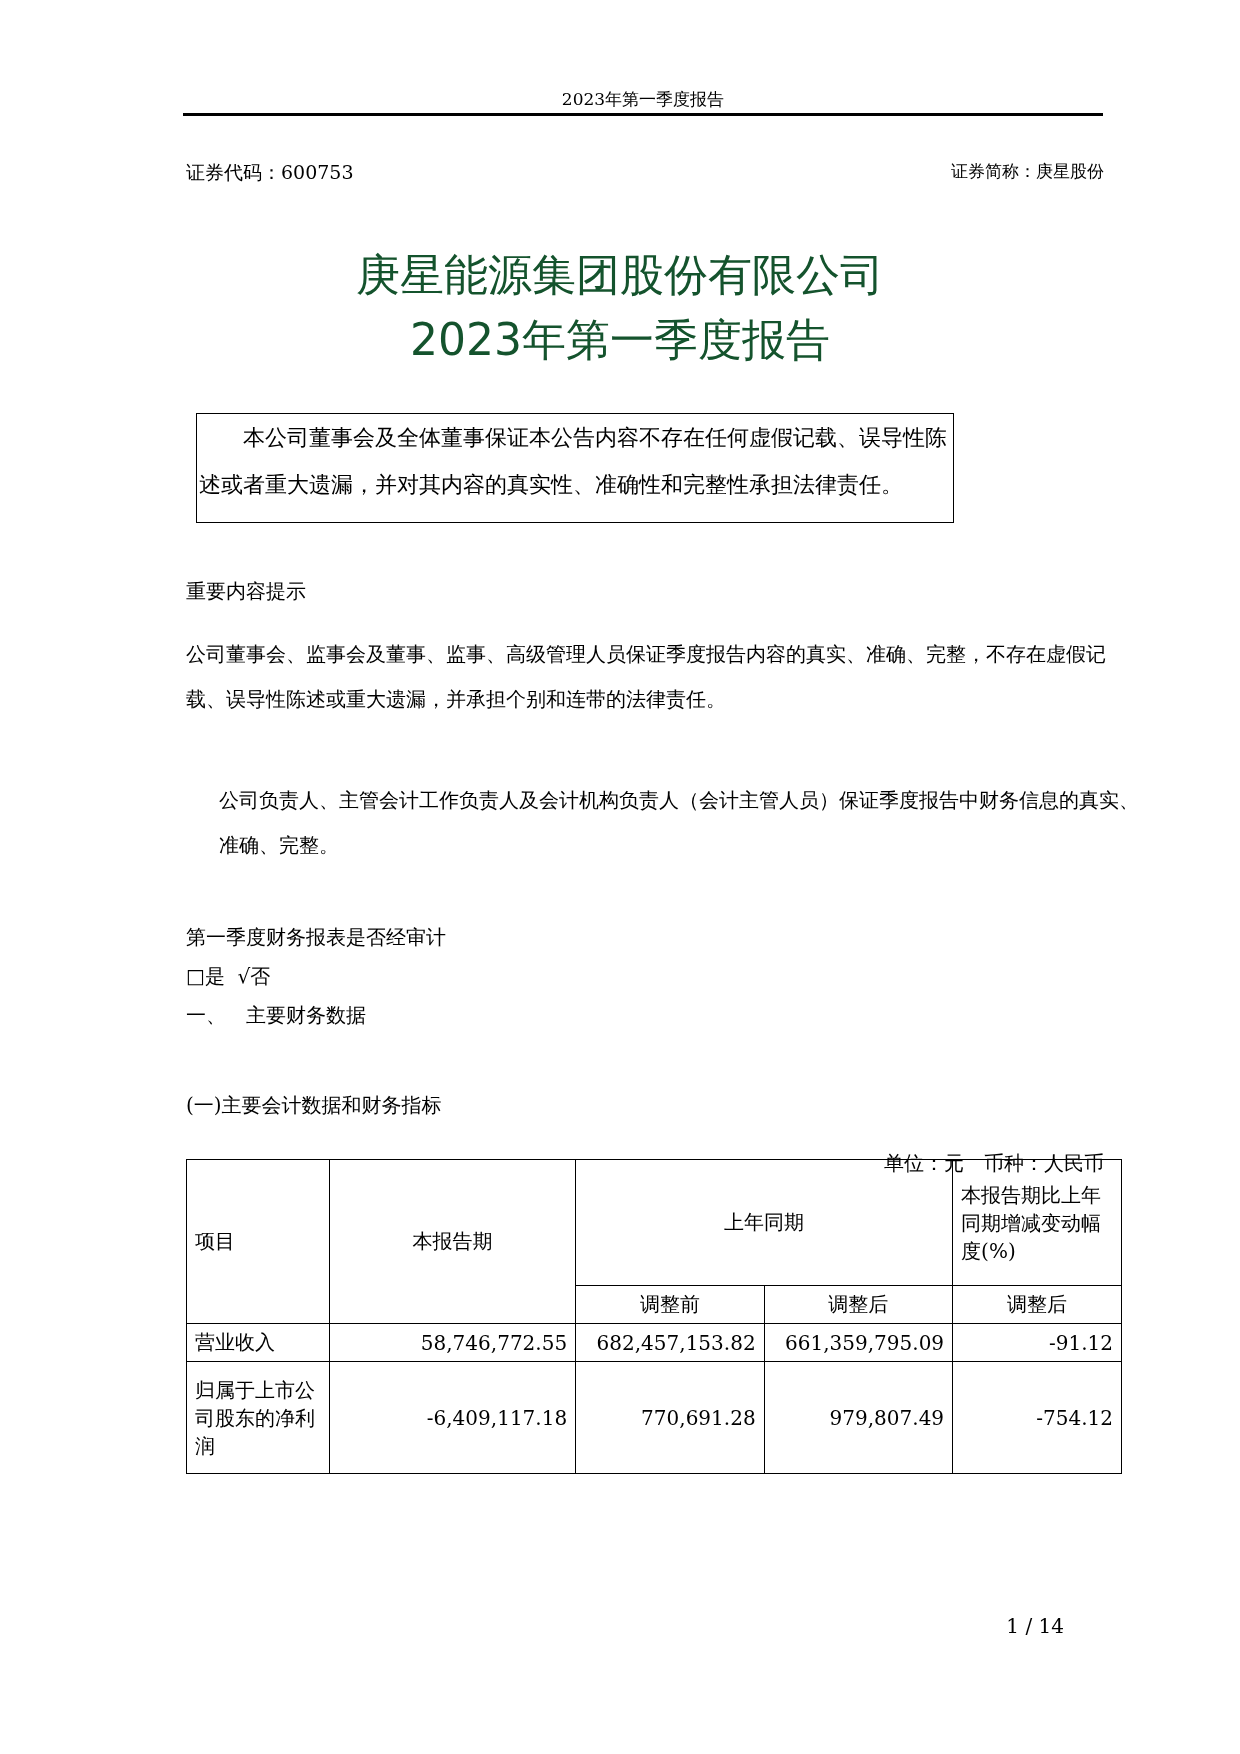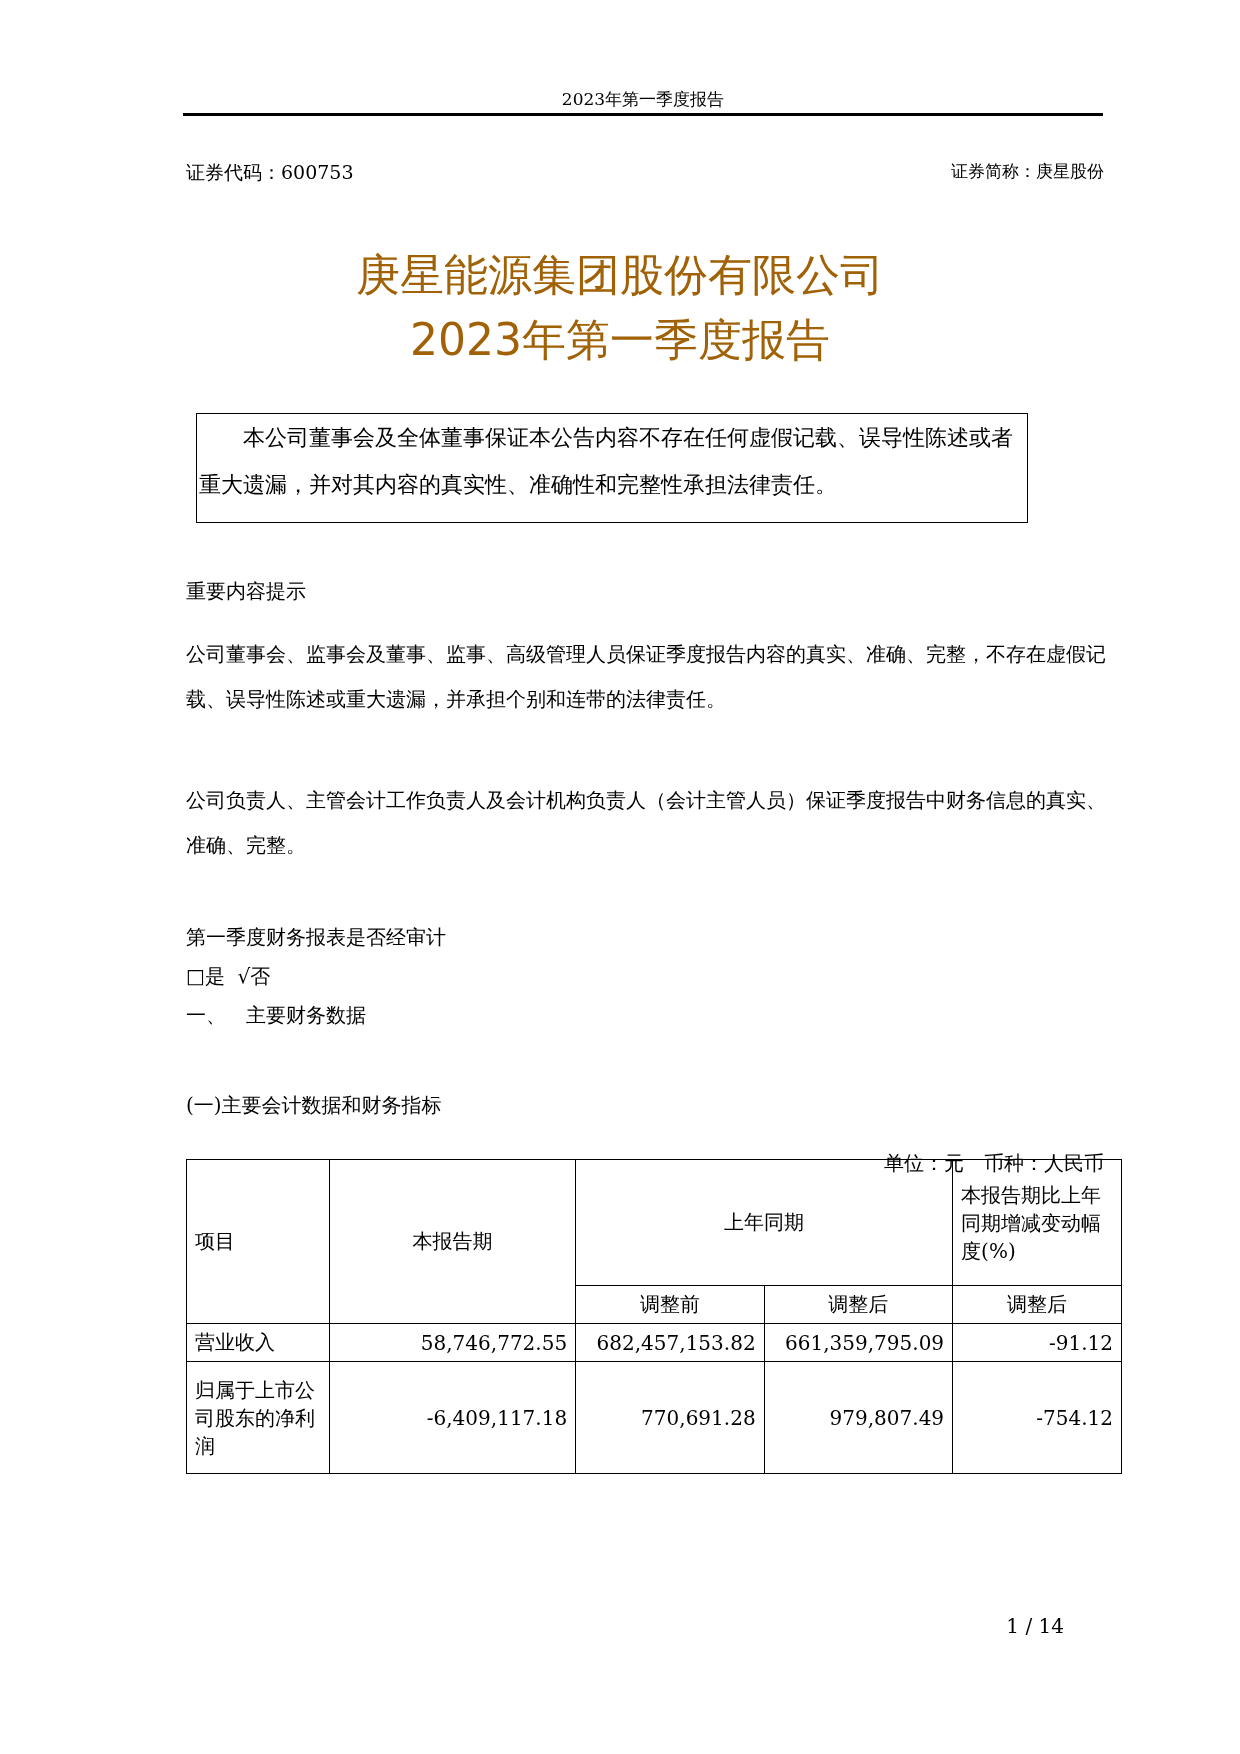--- a/index.html
+++ b/index.html
@@ -2,24 +2,24 @@
 <html><head>
 <meta charset="utf-8">
 <style>
   html, body { margin:0; padding:0; background:#fff; }
   body { width:1240px; height:1754px; position:relative; font-family:"DejaVu Serif","Liberation Serif",serif; color:#000; overflow:hidden; }
   .abs { position:absolute; }
   .hdr { left:183px; top:88px; width:920px; text-align:center; font-size:17px; }
   .hdrline { left:183px; top:113px; width:920px; height:3px; background:#000; }
   .code { left:186px; top:160px; font-size:19px; }
   .abbr { right:136px; top:160px; font-size:17px; }
-  .title { left:0; width:1240px; text-align:center; color:#a16207; font-family:"DejaVu Sans","Liberation Sans",sans-serif; font-size:44px; }
+  .title { left:0; width:1240px; text-align:center; color:#14532d; font-family:"DejaVu Sans","Liberation Sans",sans-serif; font-size:44px; }
   .t1 { top:246px; }
   .t2 { top:311px; }
-  .notice { left:196px; top:413px; width:832px; height:110px; border:1.5px solid #000; font-size:22px; line-height:47px; box-sizing:border-box; padding:0 0 0 2px; }
+  .notice { left:196px; top:413px; width:758px; height:110px; border:1.5px solid #000; font-size:22px; line-height:47px; box-sizing:border-box; padding:0 0 0 2px; }
   .p { left:186px; font-size:20px; }
   table.fin { position:absolute; left:186px; top:1159px; width:936px; border-collapse:collapse; font-size:20px; }
   table.fin td { border:1.5px solid #000; padding:4px 8px; vertical-align:middle; }
   .r { text-align:right; }
   .c { text-align:center; }
   .footer { left:0; width:1064px; top:1614px; text-align:right; font-size:20px; }
 </style>
 </head>
 <body>
 
@@ -29,21 +29,21 @@
 <div class="abs code">证券代码：600753</div>
 <div class="abs abbr">证券简称：庚星股份</div>
 
 <div class="abs title t1">庚星能源集团股份有限公司</div>
 <div class="abs title t2">2023年第一季度报告</div>
 
 <div class="abs notice">　　本公司董事会及全体董事保证本公告内容不存在任何虚假记载、误导性陈述或者重大遗漏，并对其内容的真实性、准确性和完整性承担法律责任。</div>
 
 <div class="abs p" style="top:578px;">重要内容提示</div>
 <div class="abs p" style="top:632px; width:920px; line-height:45px;">公司董事会、监事会及董事、监事、高级管理人员保证季度报告内容的真实、准确、完整，不存在虚假记载、误导性陈述或重大遗漏，并承担个别和连带的法律责任。</div>
-<div class="abs p" style="top:778px; width:920px; line-height:45px;">公司负责人、主管会计工作负责人及会计机构负责人（会计主管人员）保证季度报告中财务信息的真实、准确、完整。</div>
+<div class="abs p" style="top:778px; width:920px; line-height:45px;margin-left:33px;">公司负责人、主管会计工作负责人及会计机构负责人（会计主管人员）保证季度报告中财务信息的真实、准确、完整。</div>
 
 <div class="abs p" style="top:924px;">第一季度财务报表是否经审计</div>
 <div class="abs p" style="top:963px; white-space:pre;">□是  √否</div>
 
 <div class="abs p" style="top:1002px;text-align:right;">一、　主要财务数据</div>
 <div class="abs p" style="top:1092px;">(一)主要会计数据和财务指标</div>
 <div class="abs p" style="top:1130px; left:auto; right:136px;margin-top:20px;">单位：元　币种：人民币</div>
 
 <table class="fin">
   <tbody>

